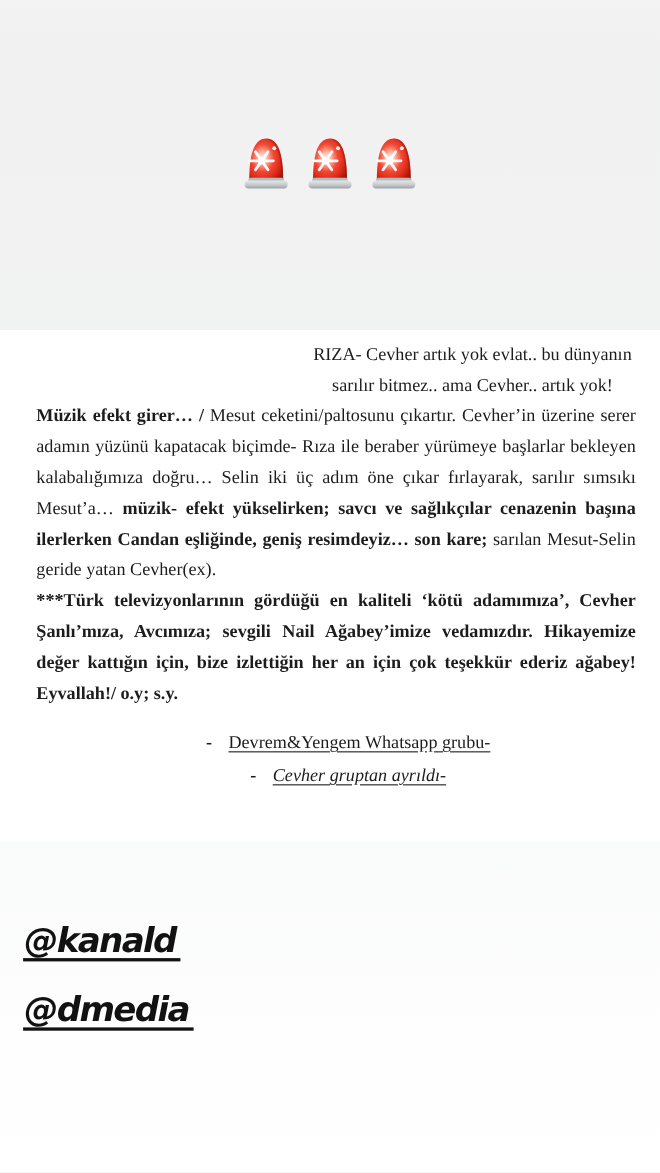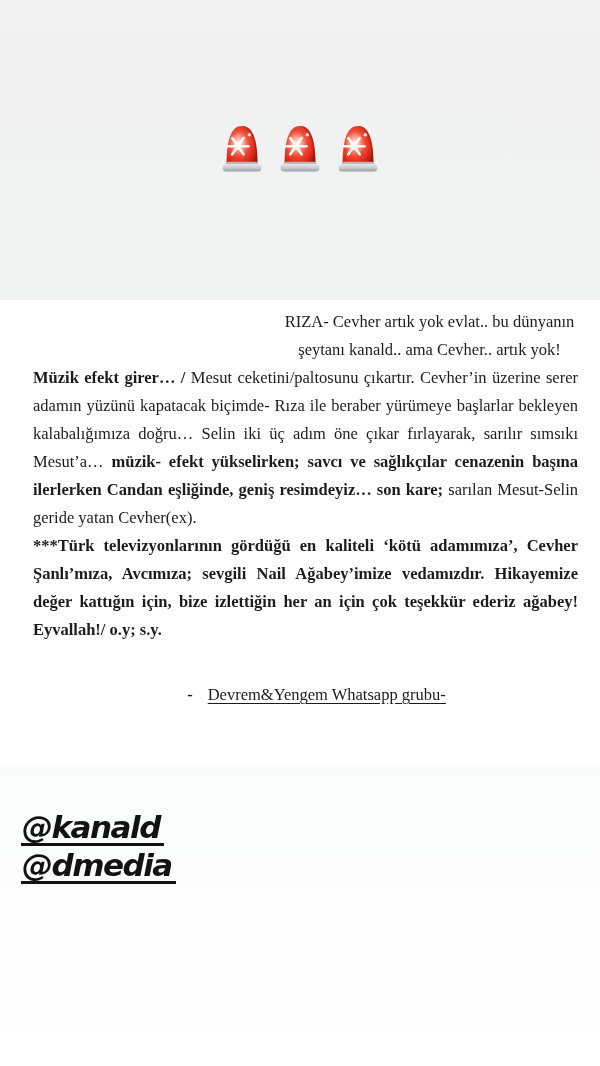--- a/index.html
+++ b/index.html
@@ -20,32 +20,32 @@
   .doc{
     height:465px; background:#ffffff; color:#1c1c1c;
     padding:8px 22px 0 33px;
     font-size:16.5px; line-height:28px;
   }
   .dialogue{ margin-left:248px; text-align:center; }
   .dialogue .dline{ white-space:nowrap; }
   .action{ text-align:justify; }
   .b{ font-weight:bold; }
   .farewell{ text-align:justify; font-weight:bold; }
-  .wa-line{ text-align:center; margin-top:36px; line-height:29px; padding-left:22px; }
+  .wa-line{ text-align:center; margin-top:16px; line-height:29px; padding-left:22px; }
   .wa-line + .wa-line{ margin-top:1px; }
   .wa-dash{ font-weight:bold; margin-right:15px; }
   .wa-text{ text-decoration:underline; text-underline-offset:3px; }
   .wa-text.it{ font-style:italic; }
   
   .bottom-band{
     height:301px;
     background:linear-gradient(180deg,#f9fafa 0%,#fdfdfd 45%,#ffffff 100%);
     padding:46px 0 0 21px;
   }
-  .mention-line{ margin-bottom:3px; }
+  .mention-line{ margin-bottom:3px;margin-top:28px; }
   .mention{
     display:inline-block;
     font-family:"DejaVu Sans", sans-serif;
     font-weight:bold; font-style:italic;
     font-size:31px; line-height:32px; letter-spacing:-1.5px;
     color:#121212; text-decoration:none;
     border-bottom:3px solid #121212;
     padding:0 4px 0 1px;
   }
   .defs{ position:absolute; width:0; height:0; overflow:hidden; }
@@ -94,29 +94,32 @@
       </svg>
     <svg class="siren" viewBox="0 0 64 72">
         <use href="#siren-sym"></use>
       </svg>
   </div>
 
   <div class="doc">
 
     <div class="dialogue">
       <div class="dline">RIZA- Cevher artık yok evlat.. bu dünyanın</div>
-      <div class="dline">şeytanı kanald.. ama Cevher.. artık yok!</div>
+      <div class="dline">sarılır bitmez.. ama Cevher.. artık yok!</div>
     </div>
 
     <p class="action"><span class="b">Müzik efekt girer… / </span><span>Mesut ceketini/paltosunu çıkartır. Cevher’in üzerine serer adamın yüzünü kapatacak biçimde- Rıza ile beraber yürümeye başlarlar bekleyen kalabalığımıza doğru… Selin iki üç adım öne çıkar fırlayarak, sarılır sımsıkı Mesut’a… </span><span class="b">müzik- efekt yükselirken; savcı ve sağlıkçılar cenazenin başına ilerlerken Candan eşliğinde, geniş resimdeyiz… son kare; </span><span>sarılan Mesut-Selin geride yatan Cevher(ex).</span></p>
 
     <p class="farewell">***Türk televizyonlarının gördüğü en kaliteli ‘kötü adamımıza’, Cevher Şanlı’mıza, Avcımıza; sevgili Nail Ağabey’imize vedamızdır. Hikayemize değer kattığın için, bize izlettiğin her an için çok teşekkür ederiz ağabey! Eyvallah!/ o.y; s.y.</p>
 
     <div class="wa-line">
       <span class="wa-dash">-</span><span class="wa-text">Devrem&amp;Yengem Whatsapp grubu-</span>
+    </div>
+    <div class="wa-line">
+      <span class="wa-dash">-</span><span class="wa-text it">Cevher gruptan ayrıldı-</span>
     </div>
 
   </div>
 
   <div class="bottom-band">
     <div class="mention-line">
       <span class="mention">@kanald</span>
     </div>
     <div class="mention-line">
       <span class="mention">@dmedia</span>

